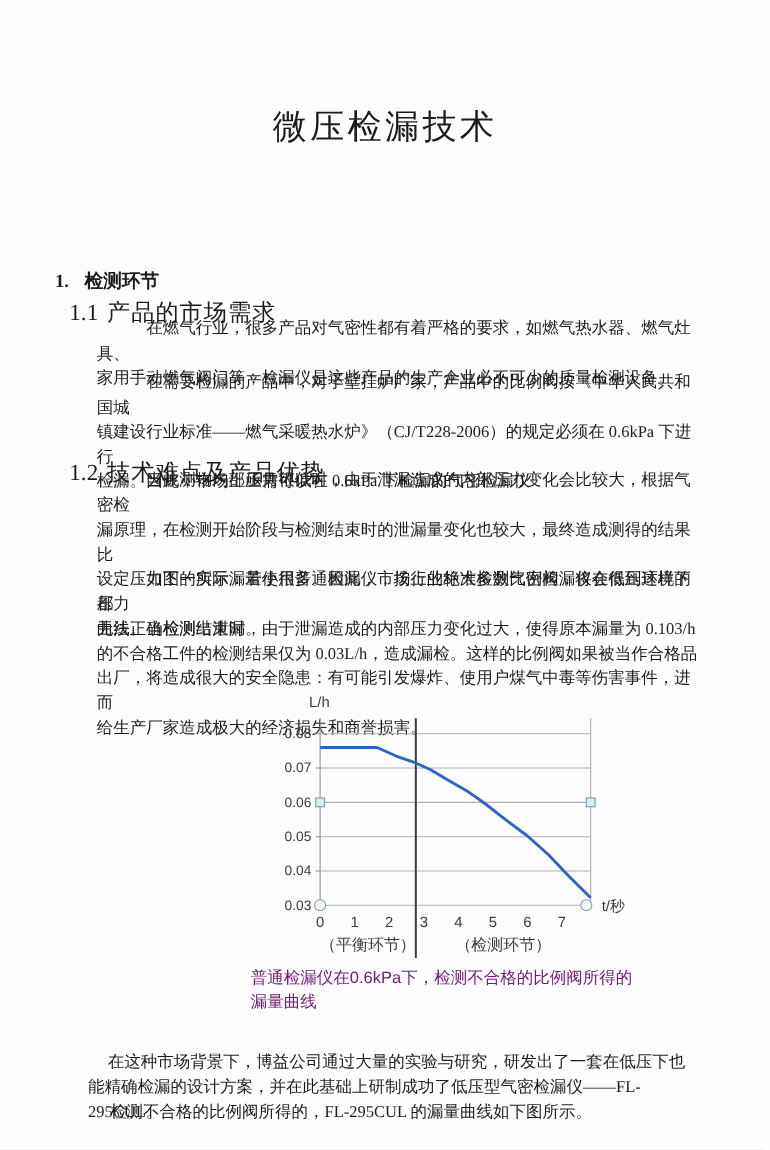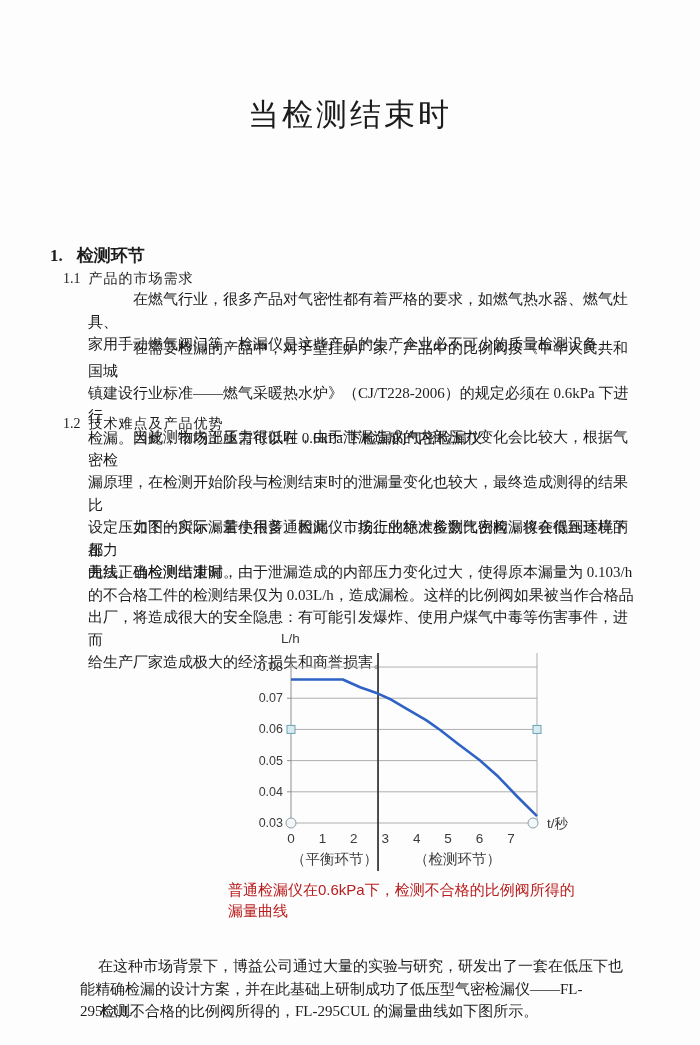--- a/index.html
+++ b/index.html
@@ -24,21 +24,21 @@
     white-space:pre-line;
     text-indent:-39px;
   }
   .h1{
     top:244px;left:50px;
     font-size:17px;font-weight:bold;
   }
   .h1 .h1-num{margin-right:14px;}
   .h2{
     top:0;left:63px;
-    font-size:14px;font-weight:normal;
+    font-size:21px;font-weight:normal;
     letter-spacing:1px;
   }
   .h2 .h2-num{margin-right:8px;letter-spacing:0;}
   .para{
     left:88px;width:548px;
     font-size:15px;line-height:22.5px;
     white-space:pre-line;
     text-indent:45px;
   }
   .para-wide{
@@ -46,36 +46,36 @@
     font-size:15px;line-height:22.5px;
     white-space:pre-line;
     text-indent:18px;
   }
   .figure-chart{top:633px;left:225px;width:350px;height:250px;}
   .fig-caption{
     top:879px;left:228px;width:360px;
     font-family:"Liberation Sans","DejaVu Sans",sans-serif;
     font-size:15px;line-height:21px;
     white-space:pre-line;
-    color:#b91c1c;
+    color:#701a75;
   }
   .fig-label{
     top:931px;left:230px;width:300px;
     text-align:center;
     font-size:15.5px;
     letter-spacing:2px;
   }
   svg text{fill:#3a3a3a;}
 </style>
 </head>
 <body>
 
 <div class="page">
 
-  <div class="abs doc-title">当检测结束时</div>
+  <div class="abs doc-title">微压检漏技术</div>
 
 
   <div class="abs h1">
     <span class="h1-num">1.</span><span>检测环节</span>
   </div>
 
   <div class="abs h2" style="top:270px;">
     <span class="h2-num">1.1</span><span>产品的市场需求</span>
   </div>
 

